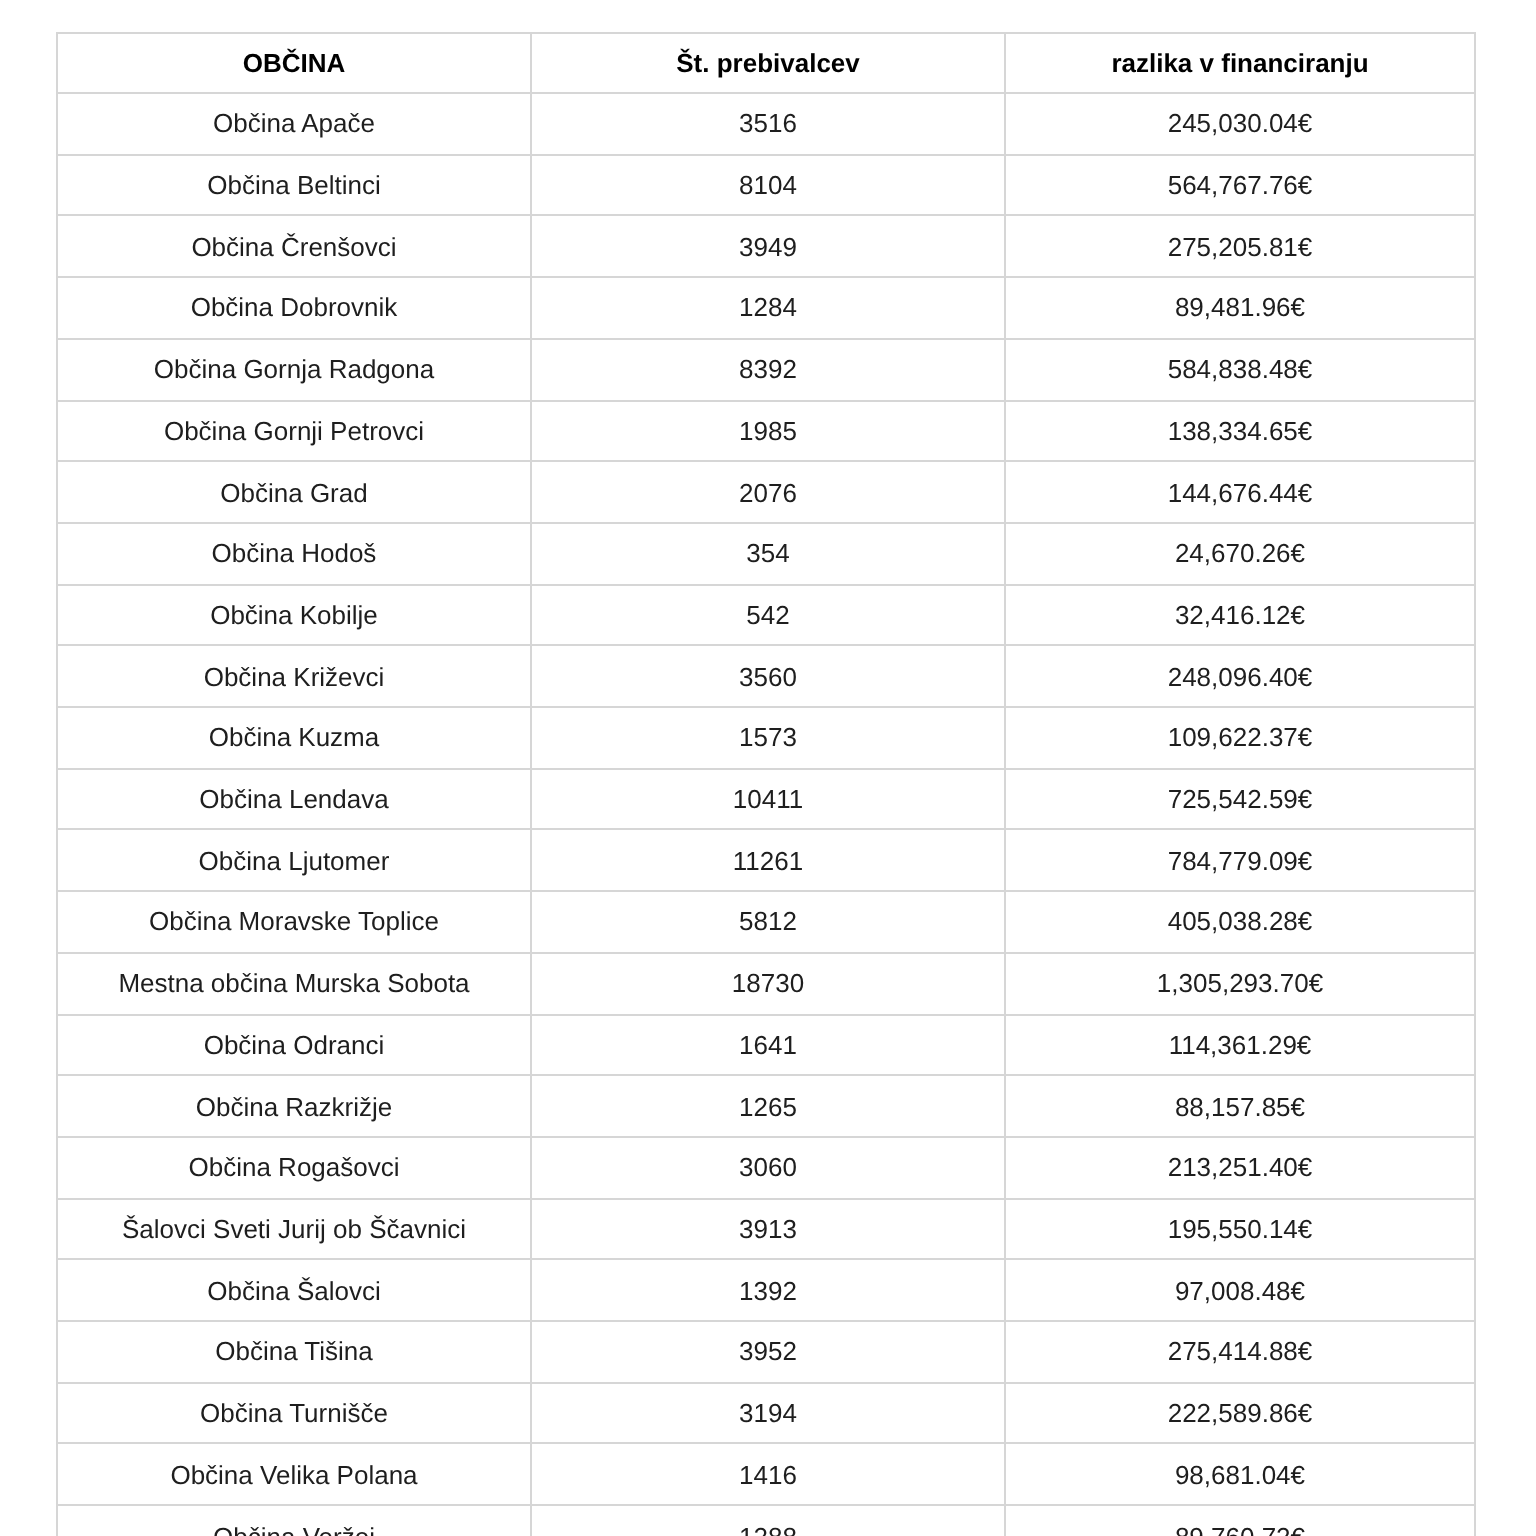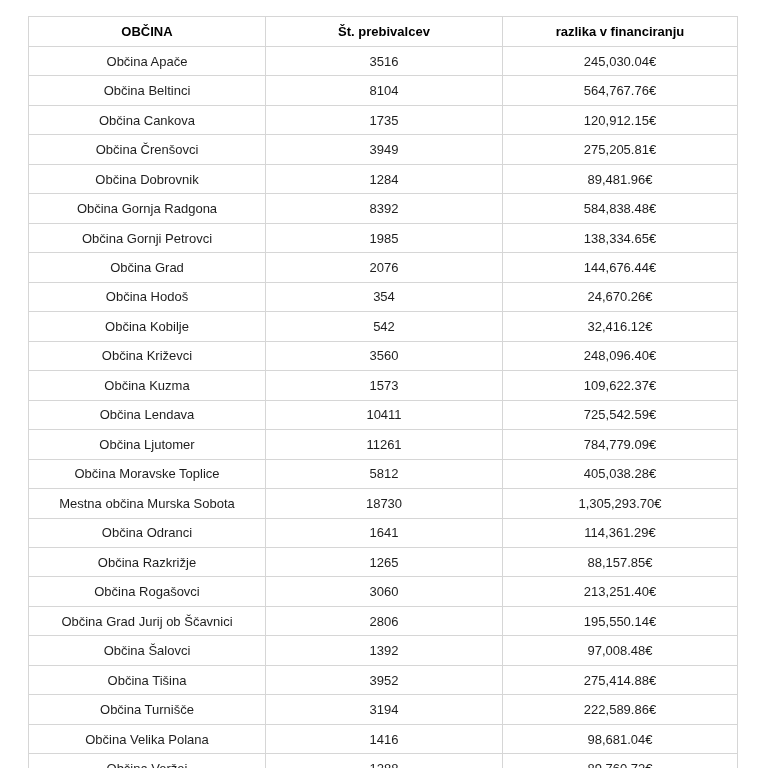--- a/index.html
+++ b/index.html
@@ -66,25 +66,20 @@
     <tbody>
         <tr>
           <td>Občina Apače</td>
           <td>3516</td>
           <td>245,030.04€</td>
         </tr>
         <tr>
           <td>Občina Beltinci</td>
           <td>8104</td>
           <td>564,767.76€</td>
-        </tr>
-        <tr>
-          <td>Občina Cankova</td>
-          <td>1735</td>
-          <td>120,912.15€</td>
         </tr>
         <tr>
           <td>Občina Črenšovci</td>
           <td>3949</td>
           <td>275,205.81€</td>
         </tr>
         <tr>
           <td>Občina Dobrovnik</td>
           <td>1284</td>
           <td>89,481.96€</td>
@@ -153,22 +148,22 @@
           <td>Občina Razkrižje</td>
           <td>1265</td>
           <td>88,157.85€</td>
         </tr>
         <tr>
           <td>Občina Rogašovci</td>
           <td>3060</td>
           <td>213,251.40€</td>
         </tr>
         <tr>
-          <td>Občina Grad Jurij ob Ščavnici</td>
-          <td>2806</td>
+          <td>Šalovci Sveti Jurij ob Ščavnici</td>
+          <td>3913</td>
           <td>195,550.14€</td>
         </tr>
         <tr>
           <td>Občina Šalovci</td>
           <td>1392</td>
           <td>97,008.48€</td>
         </tr>
         <tr>
           <td>Občina Tišina</td>
           <td>3952</td>

